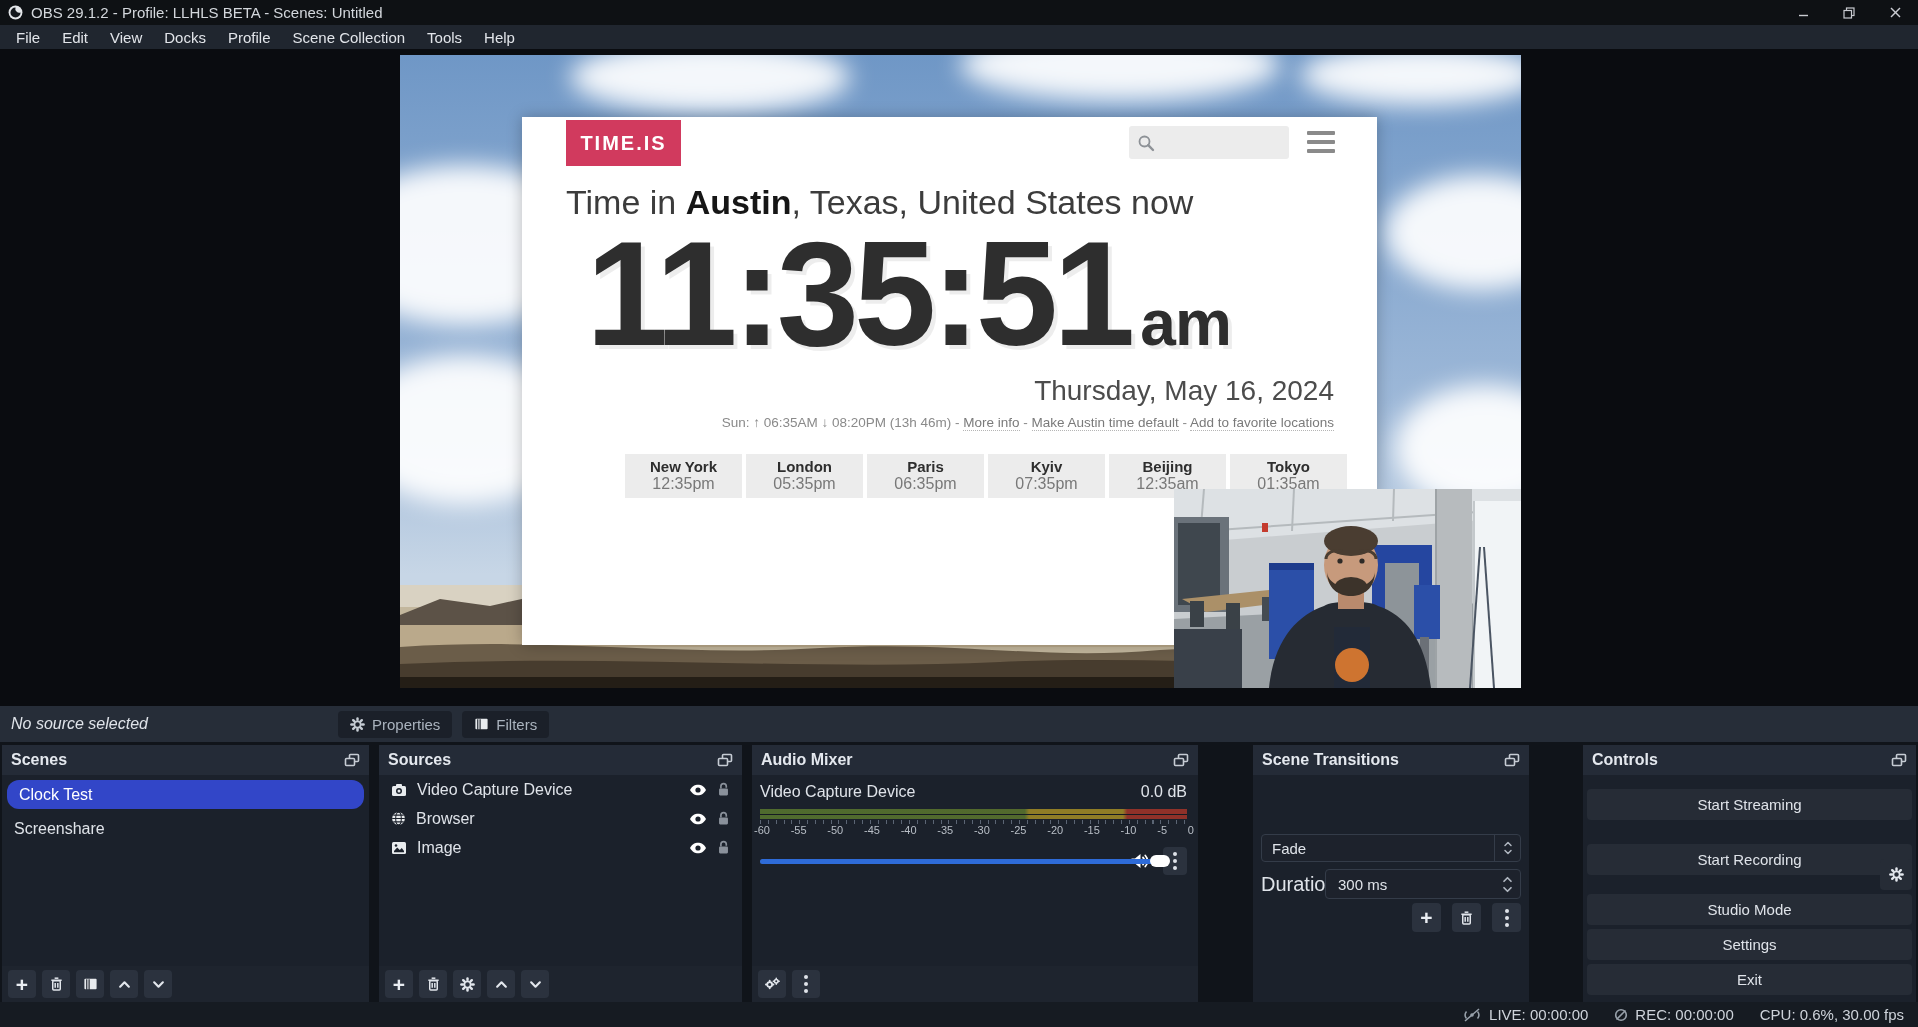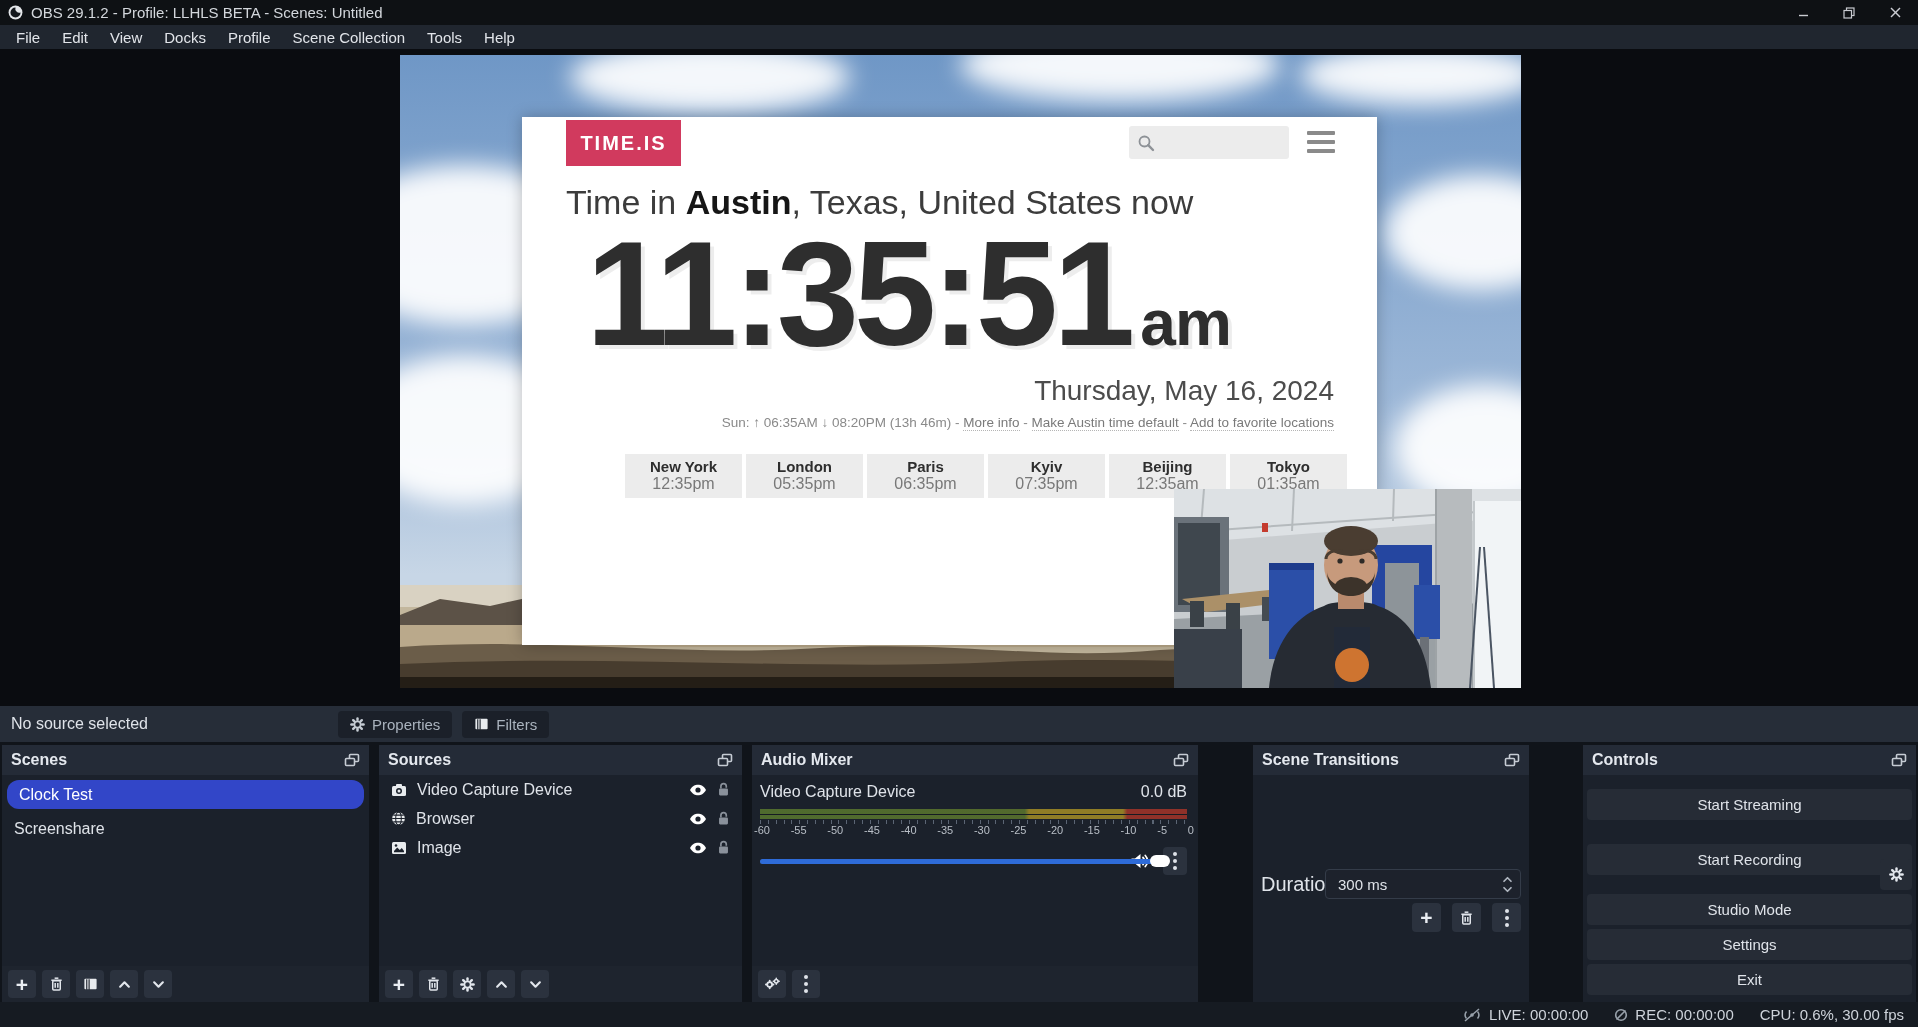--- a/index.html
+++ b/index.html
@@ -46,21 +46,21 @@
   .ti-sun a{color:#7a7a7a;text-decoration:none;border-bottom:1px dotted #b5b5b5;}
   .ti-cities{position:absolute;left:103px;top:337px;width:722px;display:flex;gap:4px;}
   .ti-city{flex:1;height:44px;background:#ececec;display:flex;flex-direction:column;align-items:center;justify-content:center;line-height:1.15;}
   .ti-city .n{font-size:15px;font-weight:bold;color:#2e2e2e;}
   .ti-city .t{font-size:16px;color:#787878;}
   .webcam{position:absolute;left:774px;top:434px;width:347px;height:199px;}
 
   
   .src-toolbar{position:absolute;left:0;top:706px;width:100%;height:36px;background:#262d38;
                display:flex;align-items:center;padding:0 11px;gap:10px;}
-  .src-status{font-size:16px;color:#dfe3e9;margin-right:180px;}
+  .src-status{font-size:16px;color:#dfe3e9;margin-right:180px;font-style:italic;}
   .tb-btn{height:27px;background:#1b2029;border-radius:4px;display:flex;align-items:center;gap:7px;
           padding:0 12px;color:#aab3be;font-size:15px;}
 
   
   .docks{position:absolute;left:0;top:742px;width:100%;height:260px;background:#10141a;}
   .panel{position:absolute;top:3px;height:257px;background:#1b212b;display:flex;flex-direction:column;}
   .panel-header{height:30px;background:#242b37;display:flex;align-items:center;justify-content:space-between;
                 padding:0 9px;font-weight:bold;font-size:16px;color:#e4e8ee;flex:0 0 auto;}
   .popout{color:#c6ccd4;display:flex;}
   .panel-body{position:relative;flex:1 1 auto;overflow:hidden;}
@@ -573,20 +573,31 @@
       <div class="panel-header">
         <span>Scene Transitions</span>
         <span class="popout">
             <svg class="ic" width="16" height="14" viewBox="0 0 16 14">
               <rect x="5.5" y="1.5" width="9" height="7" rx="1" fill="none" stroke="currentColor" stroke-width="1.6"></rect>
               <rect x="1.5" y="5.5" width="9" height="7" rx="1" fill="#242b37" stroke="currentColor" stroke-width="1.6"></rect>
             </svg>
           </span>
       </div>
       <div class="panel-body">
+        <div class="combo">
+          <span class="val">Fade</span>
+          <span class="dd">
+            <svg class="ic" width="10" height="6" viewBox="0 0 12 8">
+                <polyline points="2,6 6,2 10,6" fill="none" stroke="currentColor" stroke-width="2" stroke-linecap="round" stroke-linejoin="round"></polyline>
+              </svg>
+            <svg class="ic" width="10" height="6" viewBox="0 0 12 8">
+                <polyline points="2,2 6,6 10,2" fill="none" stroke="currentColor" stroke-width="2" stroke-linecap="round" stroke-linejoin="round"></polyline>
+              </svg>
+          </span>
+        </div>
         <div class="dur-row">
           <span class="dur-label">Duration</span>
           <div class="spin">
             <span class="val">300 ms</span>
             <span class="arrows">
               <svg class="ic" width="11" height="7" viewBox="0 0 12 8">
                   <polyline points="2,6 6,2 10,6" fill="none" stroke="currentColor" stroke-width="2" stroke-linecap="round" stroke-linejoin="round"></polyline>
                 </svg>
               <svg class="ic" width="11" height="7" viewBox="0 0 12 8">
                   <polyline points="2,2 6,6 10,2" fill="none" stroke="currentColor" stroke-width="2" stroke-linecap="round" stroke-linejoin="round"></polyline>

